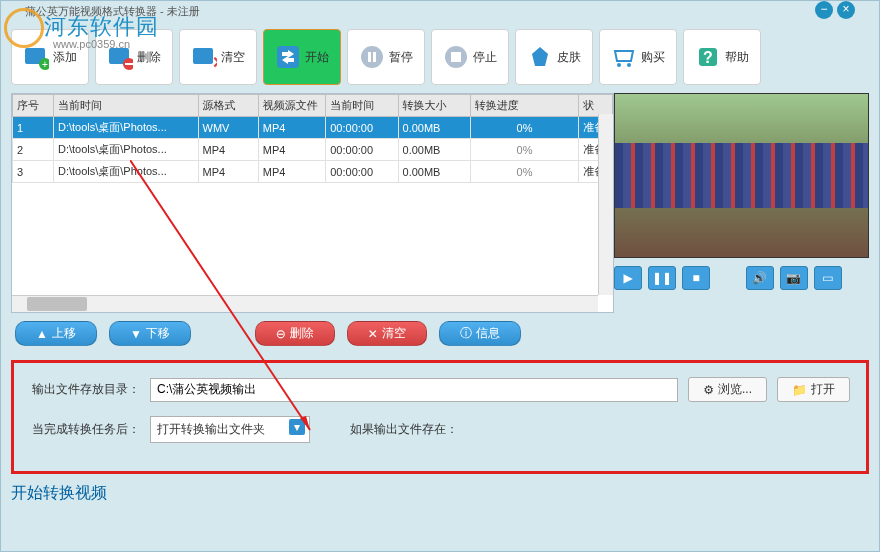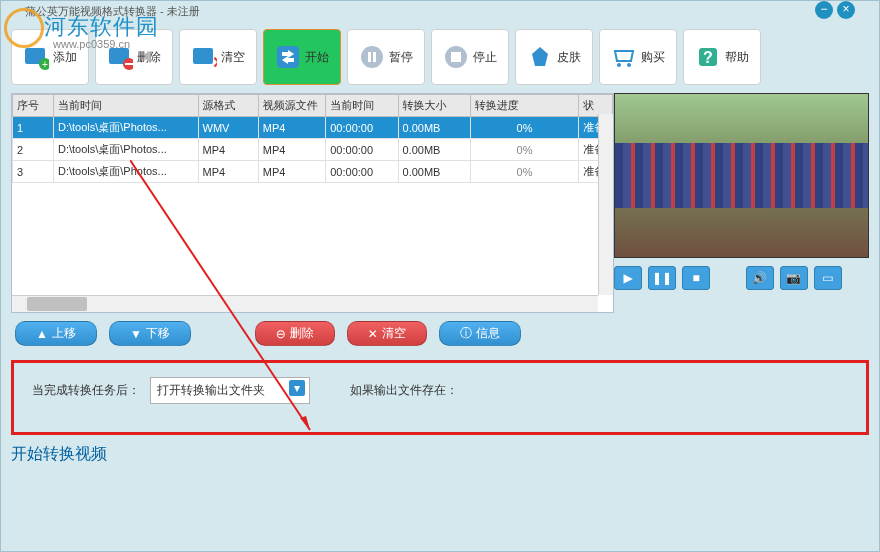--- a/index.html
+++ b/index.html
@@ -238,20 +238,32 @@
         <span>清空</span>
       </div>
     <div class="op-btn op-blue">
         <span>ⓘ</span>
         <span>信息</span>
       </div>
   </div>
 
   <div class="output-panel">
     <div class="output-row">
+      <span class="output-label">输出文件存放目录：</span>
+      <input class="output-input" value="C:\蒲公英视频输出" style="">
+      <div class="small-btn">
+          <span>⚙</span>
+          <span>浏览...</span>
+        </div>
+      <div class="small-btn">
+          <span>📁</span>
+          <span>打开</span>
+        </div>
+    </div>
+    <div class="output-row">
       <span class="output-label">当完成转换任务后：</span>
       <div class="select-box"><span>打开转换输出文件夹</span></div>
       <span style="margin-left:30px">如果输出文件存在：</span>
     </div>
   </div>
 
   <div class="status-bar">开始转换视频</div>
 </div>
 
 <svg class="arrow-annot">

